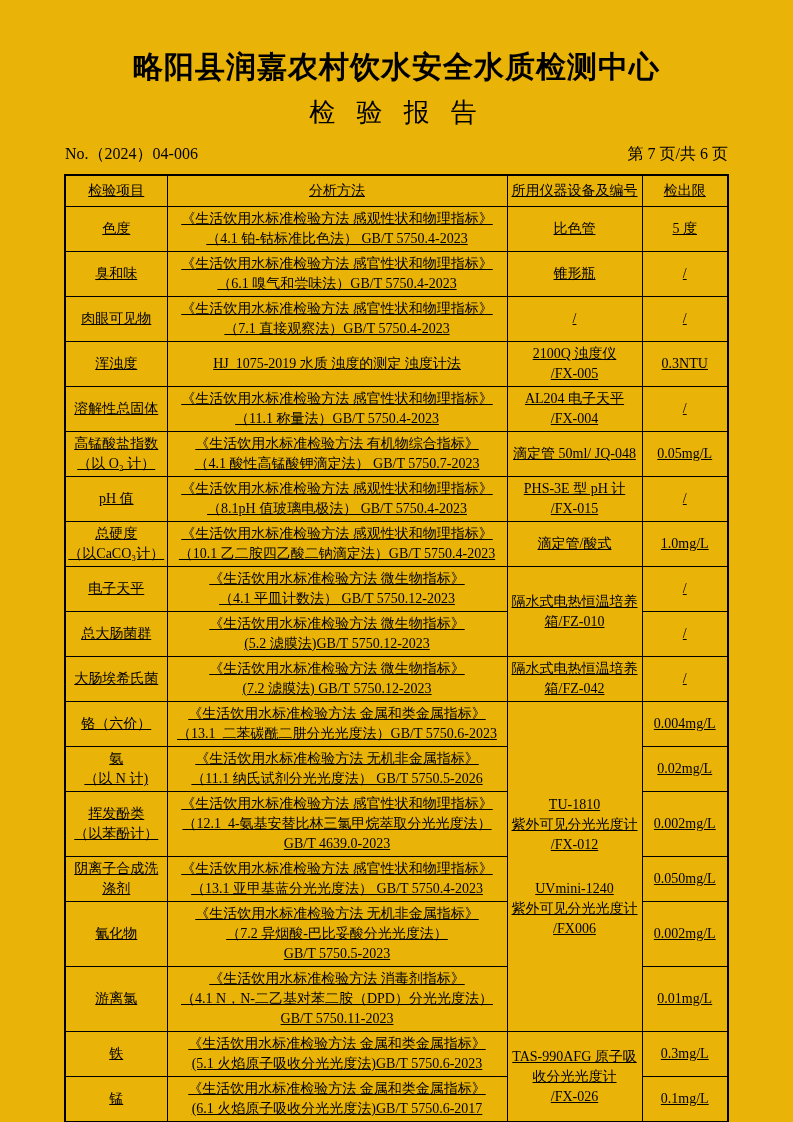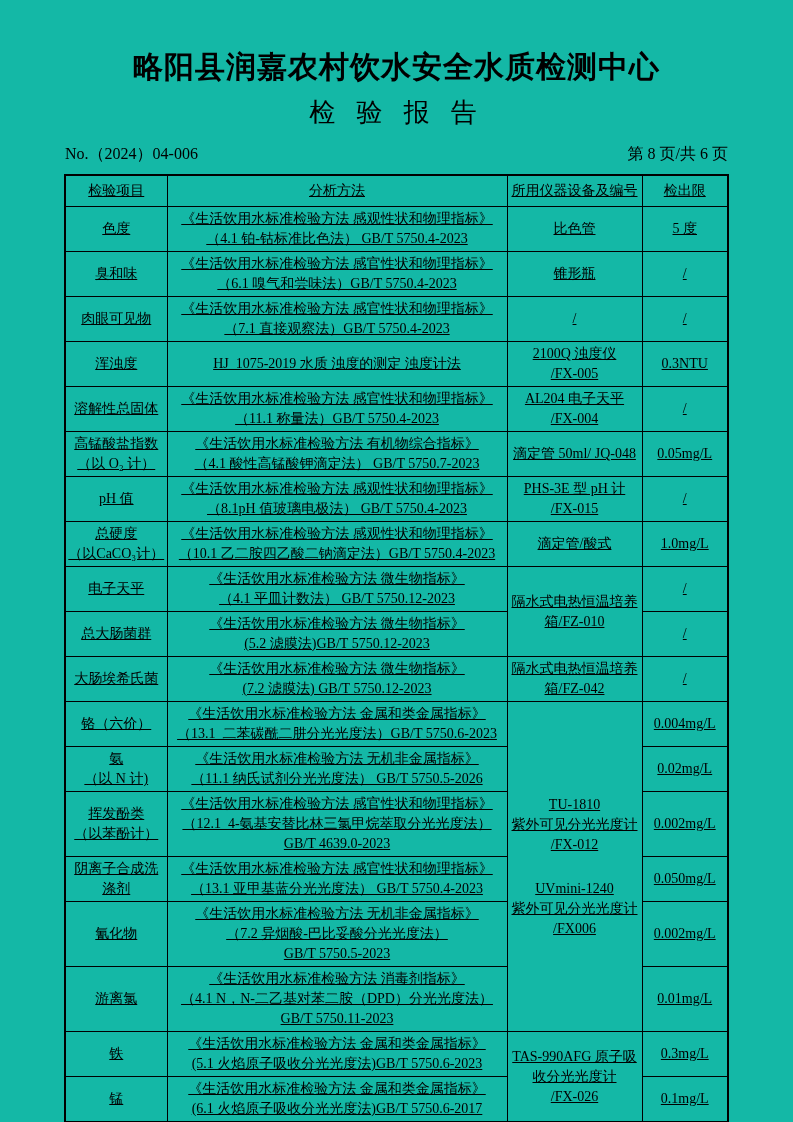--- a/index.html
+++ b/index.html
@@ -6,21 +6,21 @@
     margin: 0;
     padding: 0;
     background: #ffffff;
     color: #000000;
     font-family: "Liberation Serif", "DejaVu Serif", serif;
   }
   .page {
     position: relative;
     width: 793px;
     height: 1122px;
-    background: #14b8a6;
+    background: #eab308;
     box-sizing: border-box;
     padding-top: 50px;
     overflow: hidden;
   }
   .org-title {
     text-align: center;
     font-family: "Liberation Sans", "DejaVu Sans", sans-serif;
     font-weight: bold;
     font-size: 30px;
     letter-spacing: 1px;
@@ -78,21 +78,21 @@
   .col-limit { width: 86px; }
 </style>
 </head>
 <body>
 
 <div class="page">
   <div class="org-title">略阳县润嘉农村饮水安全水质检测中心</div>
   <div class="report-title">检 验 报 告</div>
   <div class="meta-row">
     <span>No.（2024）04-006</span>
-    <span>第 8 页/共 6 页</span>
+    <span>第 7 页/共 6 页</span>
   </div>
   <table class="report-table">
     <colgroup>
       <col class="col-item">
       <col class="col-method">
       <col class="col-instrument">
       <col class="col-limit">
     </colgroup>
     <thead>
       <tr id="head-row">

